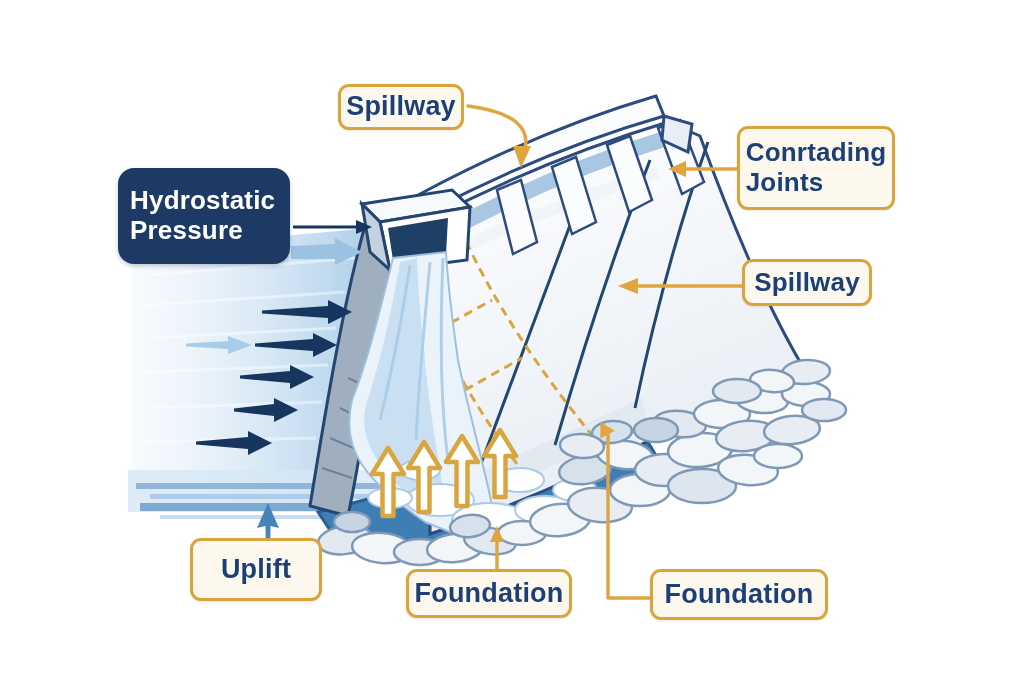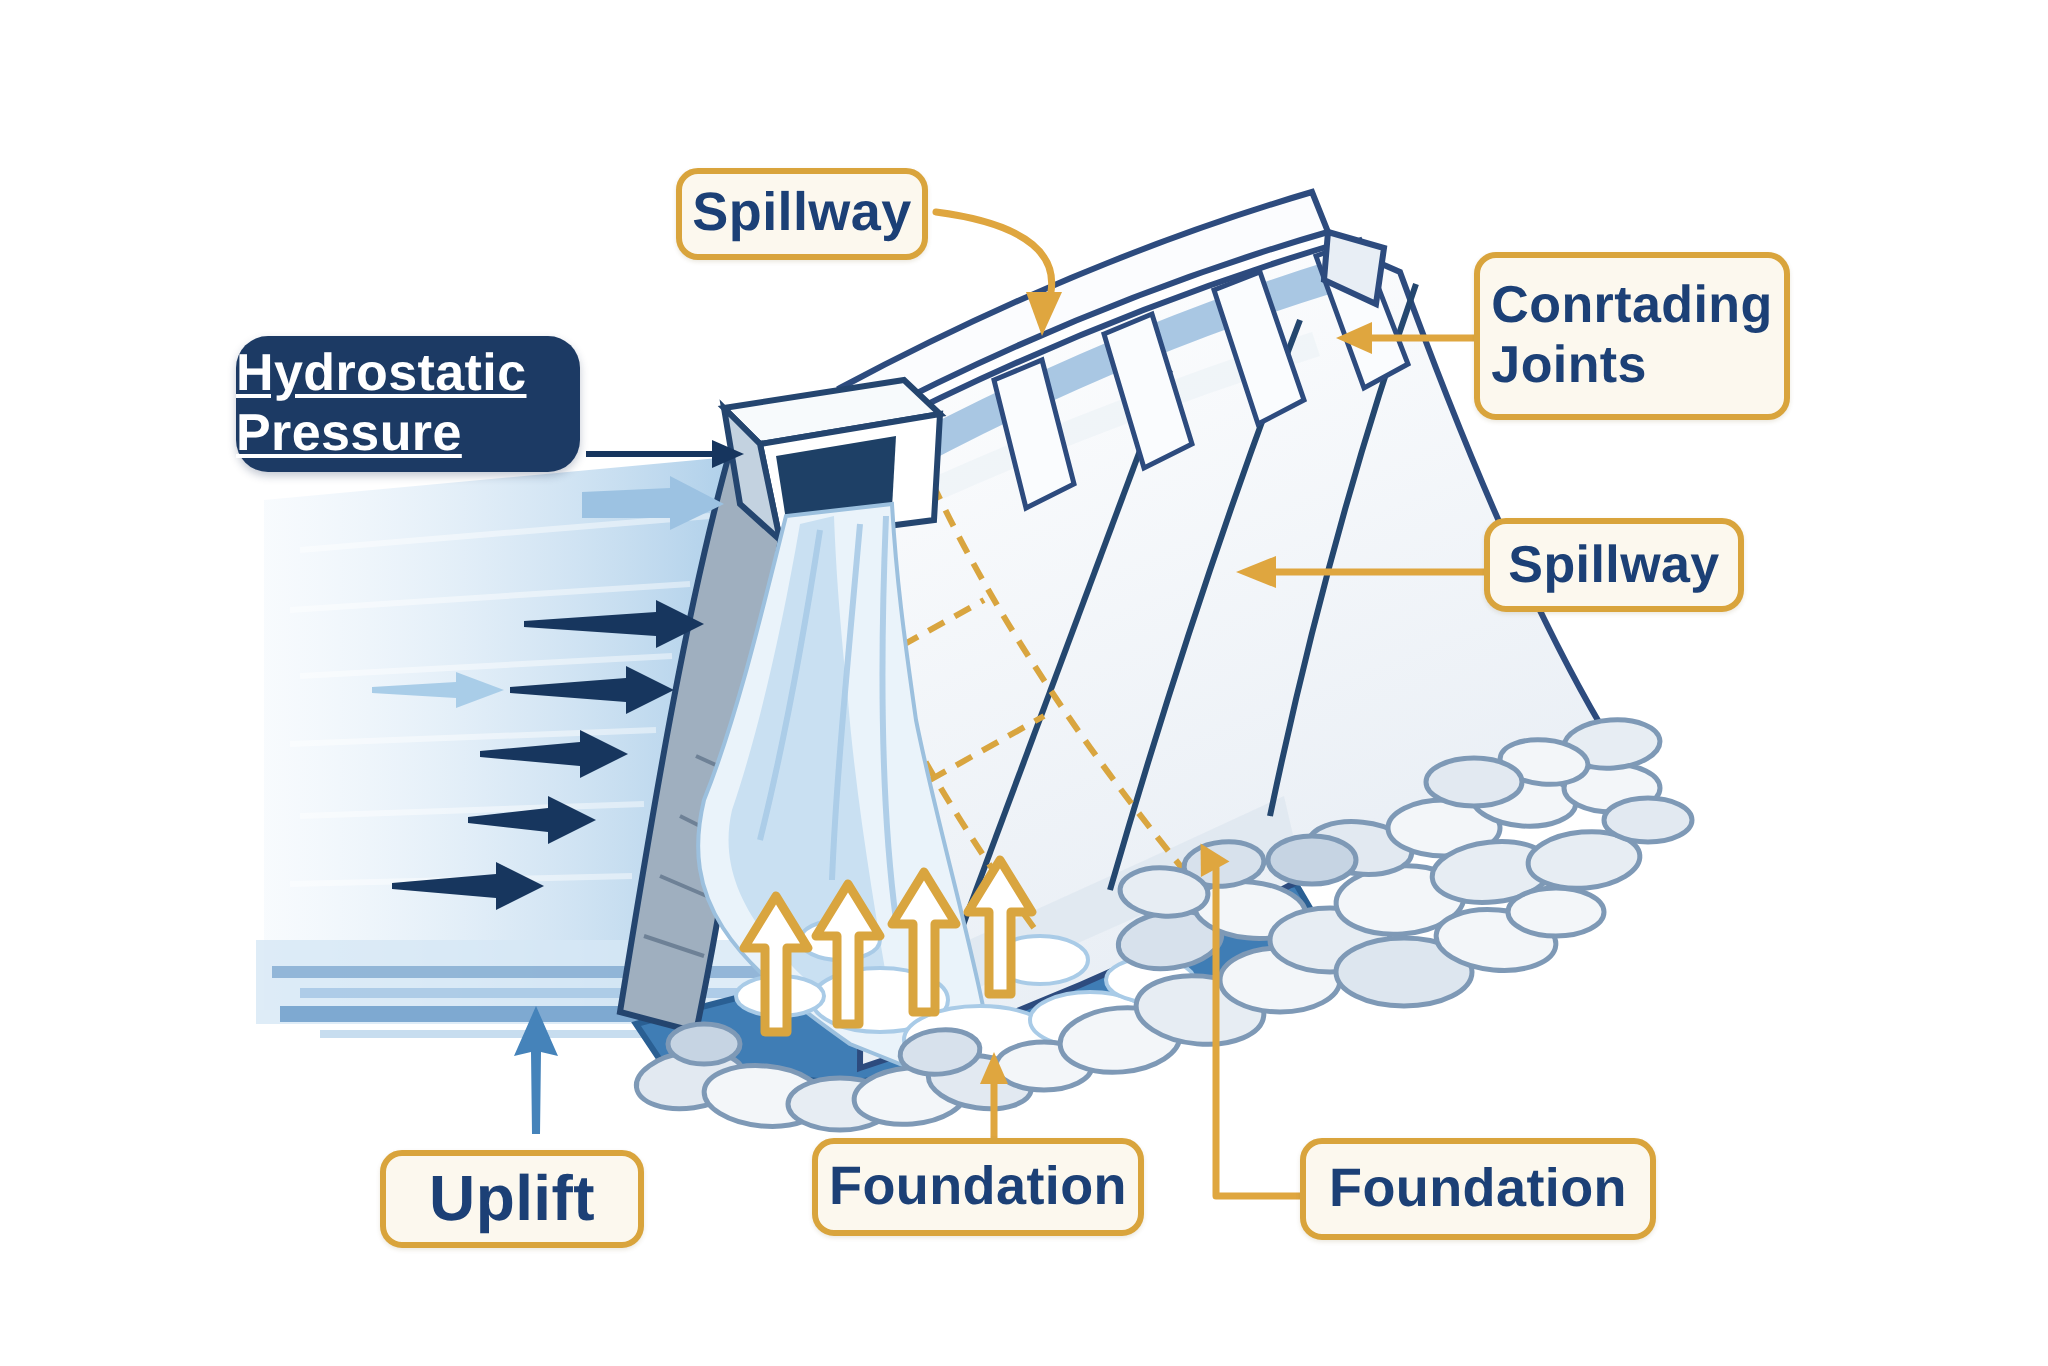--- a/index.html
+++ b/index.html
@@ -6,24 +6,24 @@
   #stage{position:relative;width:1024px;height:683px;background:#ffffff;overflow:hidden;
          font-family:"Liberation Sans",sans-serif;}
   #art{position:absolute;left:0;top:0;}
   .label{position:absolute;display:flex;align-items:center;justify-content:center;
          text-align:left;background:#FCF8EE;border:3px solid #D9A43C;border-radius:11px;
          color:#1C4076;font-weight:bold;line-height:1.15;letter-spacing:.2px;
          box-shadow:0 1px 2px rgba(120,100,40,.15);box-sizing:border-box;}
   .label.dark{background:#1C3A64;border:none;border-radius:16px;color:#fff;
               box-shadow:0 2px 4px rgba(20,40,80,.25);}
   #lbl-spillway-top   {left:338px;top:84px; width:126px;height:46px;font-size:27px;}
-  #lbl-hydrostatic    {left:118px;top:168px;width:172px;height:68px;font-size:26px;padding:4px 0;text-decoration:underline;}
+  #lbl-hydrostatic    {left:118px;top:168px;width:172px;height:96px;font-size:26px;padding:4px 12px;}
   #lbl-joints         {left:737px;top:126px;width:158px;height:84px;font-size:26px;padding:2px 6px;}
   #lbl-spillway-right {left:742px;top:259px;width:130px;height:47px;font-size:26px;}
-  #lbl-uplift         {left:190px;top:575px;width:132px;height:49px;font-size:32px;}
+  #lbl-uplift         {left:190px;top:538px;width:132px;height:63px;font-size:27px;}
   #lbl-foundation-mid {left:406px;top:569px;width:166px;height:49px;font-size:27px;}
   #lbl-foundation-right{left:650px;top:569px;width:178px;height:51px;font-size:27px;}
 </style>
 </head>
 <body>
 
 <div id="stage">
 
 <svg id="art" width="1024" height="683" viewBox="0 0 1024 683">
   <defs>

